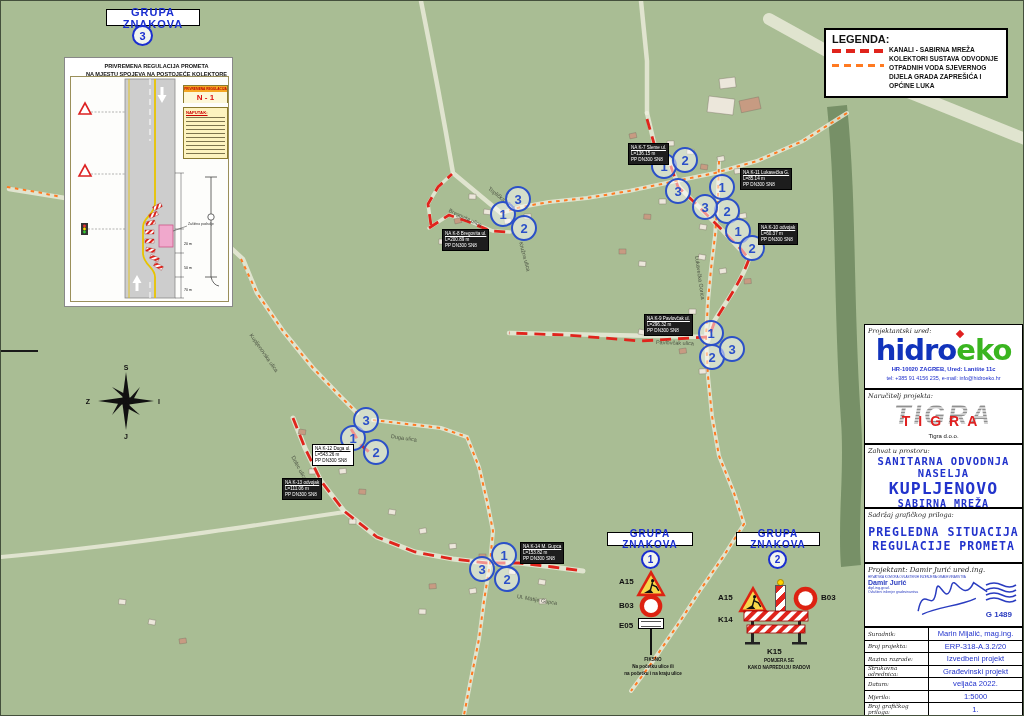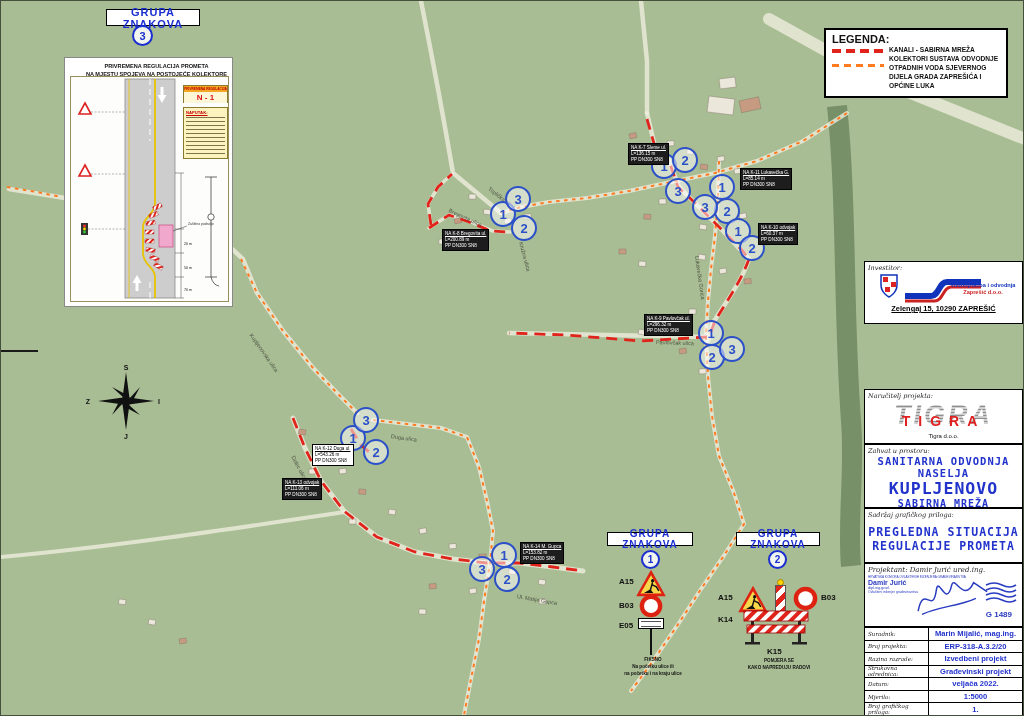--- a/index.html
+++ b/index.html
@@ -78,21 +78,21 @@
   .hidro{color:#1133bb}.eko{color:#3ab520;position:relative}
   .diamond{position:absolute;left:1px;top:-2px;width:6px;height:6px;background:#e02020;transform:rotate(45deg)}
   .tb-small-blue{font-size:5.8px;font-weight:bold;color:#2233cc;text-align:center;line-height:1.5}
   .tigra-wrap{position:relative;height:32px;text-align:center}
   .tigra-back{font-style:italic;font-weight:bold;font-size:27px;color:#a9a9a9;letter-spacing:3px;
     background:repeating-linear-gradient(180deg,#8f8f8f 0 1px,#cfcfcf 1px 3px);-webkit-background-clip:text;background-clip:text;-webkit-text-fill-color:transparent}
   .tigra-front{position:absolute;left:0;right:0;top:13px;color:#e02020;font-weight:bold;font-size:14px;letter-spacing:8px}
   .tb-addr{font-size:6px;color:#111;text-align:center;line-height:1.45}
   .tb-row{display:flex;border-top:1px solid #000;height:12.55px;align-items:center}
   .tb-row-label{flex:0 0 64px;font:italic 5.6px "DejaVu Serif",serif;color:#222;padding-left:3px;border-right:1px solid #000;height:100%;display:flex;align-items:center}
-  .tb-row-value{flex:1;font-size:7.6px;font-weight:bold;color:#2233cc;text-align:center}
+  .tb-row-value{flex:1;font-size:7.6px;font-weight:normal;color:#2233cc;text-align:center}
   .stamp{position:relative;height:46px;margin-top:1px}
   .stamp-ring{font-size:3.1px;color:#2a3cc0;white-space:nowrap;overflow:hidden;padding-left:3px}
   .stamp-name{font-size:7px;font-weight:bold;color:#2a3cc0;padding-left:3px}
   .stamp-t1{font-size:3.8px;color:#2a3cc0;padding-left:3px}
   .stamp-t2{font-size:3.4px;color:#2a3cc0;padding-left:3px}
   .stamp-no{position:absolute;right:10px;bottom:2px;font-size:8px;font-weight:bold;color:#2a3cc0}
   .sig{position:absolute;left:48px;top:2px;transform:rotate(-6deg);z-index:2}
   .emblem{position:absolute;right:4px;top:6px}
 </style>
 </head>
@@ -437,35 +437,27 @@
       <rect x="55" y="12" width="3" height="22" fill="#222"></rect>
     <rect x="1" y="2" width="64" height="10" fill="url(#stripes)" stroke="#900" stroke-width=".8"></rect>
     <rect x="4" y="16" width="58" height="8" fill="url(#stripes)" stroke="#900" stroke-width=".8"></rect>
     <rect x="2" y="33" width="15" height="2.5" fill="#222"></rect>
       <rect x="49" y="33" width="15" height="2.5" fill="#222"></rect>
   </svg>
   <div class="sg-label" style="left:766px;top:646px">K15</div>
   <div class="sg-caption pre" style="left:732px;top:657px;width:92px">POMJERA SE
 KAKO NAPREDUJU RADOVI</div>
 
-  <div class="tb" style="top:260px;height:63px">
-    <div class="tb-label">Investitor:</div>
-    <svg width="157" height="32" viewBox="0 0 157 32">
-      <path d="M16,3 h16 v10 c0,8 -8,12 -8,12 s-8,-4 -8,-12 z" fill="#fff" stroke="#1133bb" stroke-width="1.5"></path>
-      <rect x="18" y="5" width="5" height="5" fill="#d22"></rect>
-        <rect x="26" y="10" width="5" height="5" fill="#d22"></rect>
-        <rect x="20" y="15" width="5" height="5" fill="#d22"></rect>
-      <path d="M40,24 h26 c8,0 8,-14 16,-14 h34" fill="none" stroke="#1133bb" stroke-width="6"></path>
-      <path d="M40,29 h30 c8,0 8,-14 16,-14 h30" fill="none" stroke="#cc2222" stroke-width="3"></path>
-      <text x="118" y="15" font-size="5.6" font-weight="bold" fill="#1133bb" text-anchor="middle">Vodoopskrba i odvodnja</text>
-      <text x="118" y="22" font-size="5.6" font-weight="bold" fill="#cc2222" text-anchor="middle">Zaprešić d.o.o.</text>
-    </svg>
-    <div style="font-size:7.4px;font-weight:bold;text-align:center;text-decoration:underline">Zelengaj 15, 10290 ZAPREŠIĆ</div>
-  </div>
-
+
+  <div class="tb" style="top:323px;height:65px">
+    <div class="tb-label">Projektantski ured:</div>
+    <div class="hidroeko"><span class="hidro">hidro</span><span class="eko"><span class="diamond"></span><span>eko</span></span></div>
+    <div class="tb-small-blue">HR-10020 ZAGREB, Ured: Lanište 11c</div>
+    <div class="tb-small-blue" style="font-weight:normal;font-size:5.4px">tel: +385 91 4156 235, e-mail: info@hidroeko.hr</div>
+  </div>
 
   <div class="tb" style="top:388px;height:55px">
     <div class="tb-label">Naručitelj projekta:</div>
     <div class="tigra-wrap">
       <span class="tigra-back">TIGRA</span>
       <span class="tigra-front">TIGRA</span>
     </div>
     <div class="tb-addr">Tigra d.o.o.</div>
     <div class="tb-addr">Ivanićgradska 22, 10000 ZAGREB</div>
   </div>

